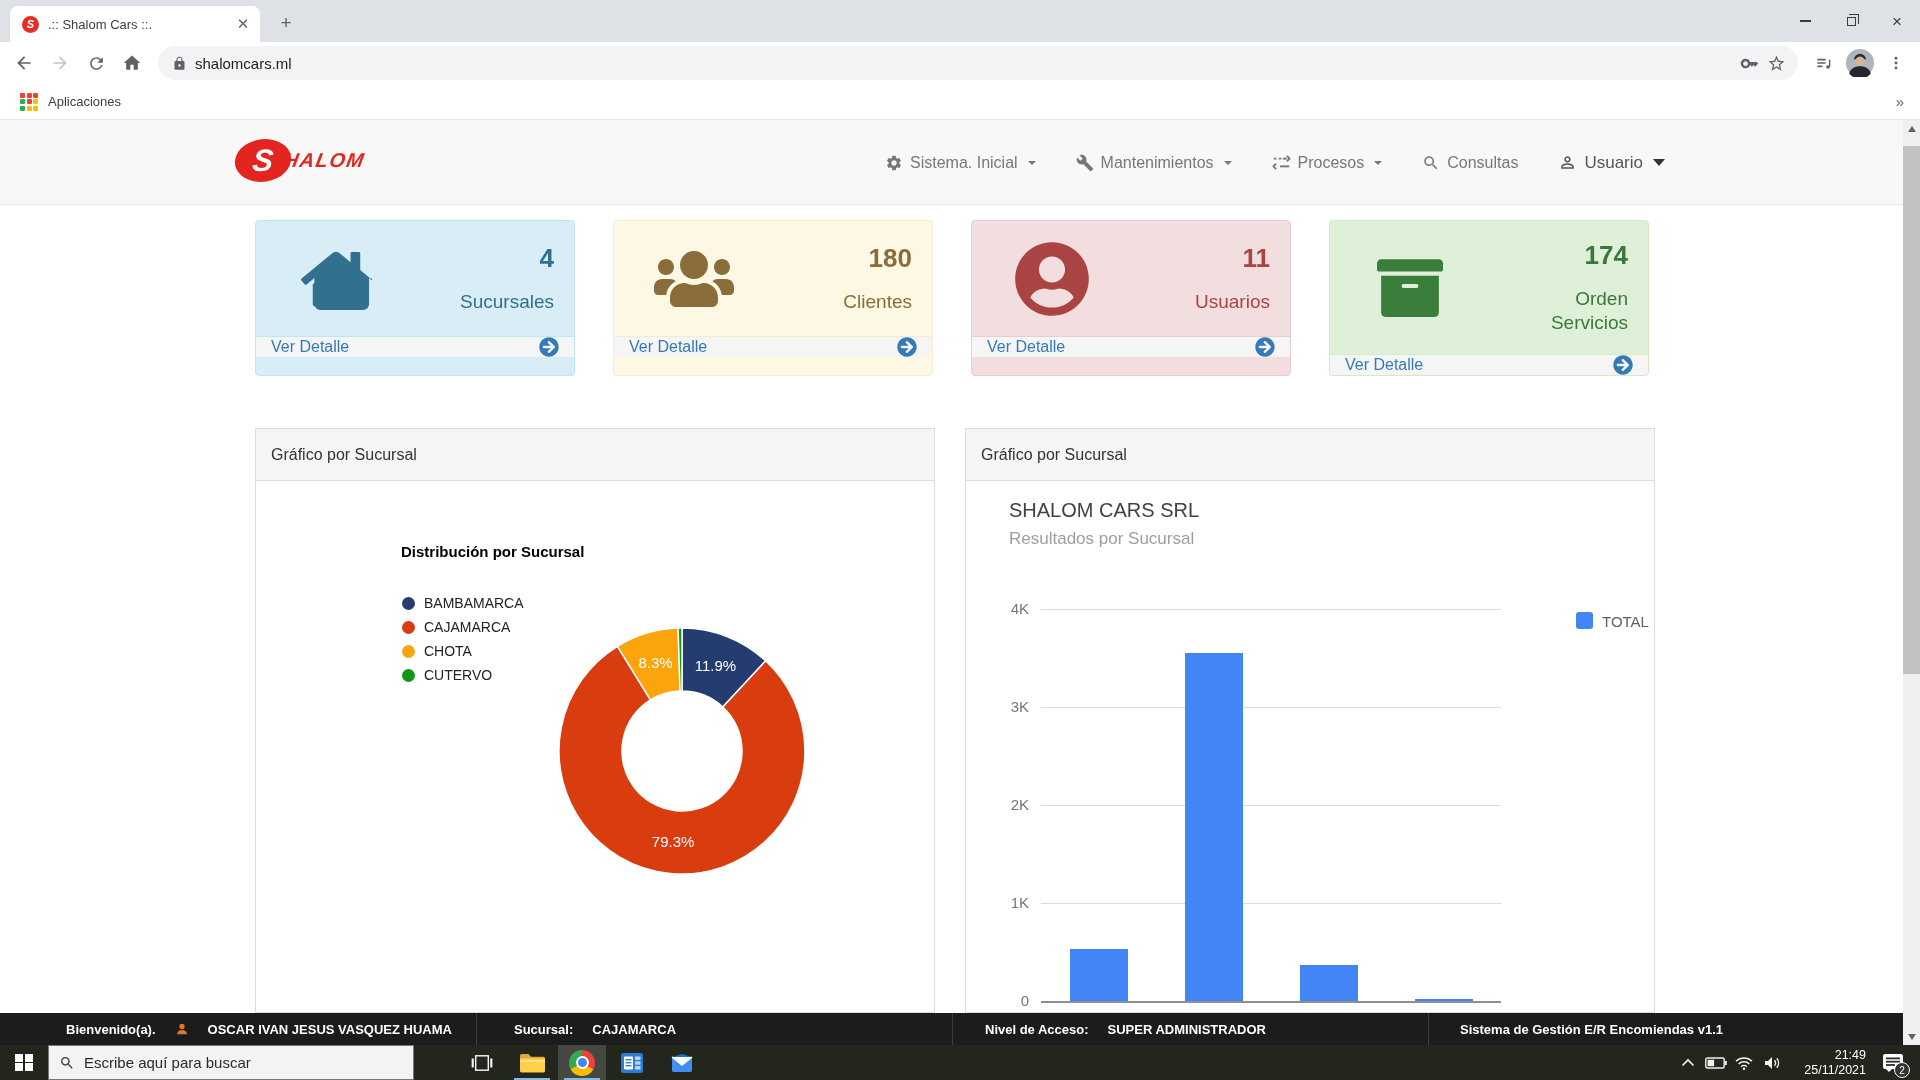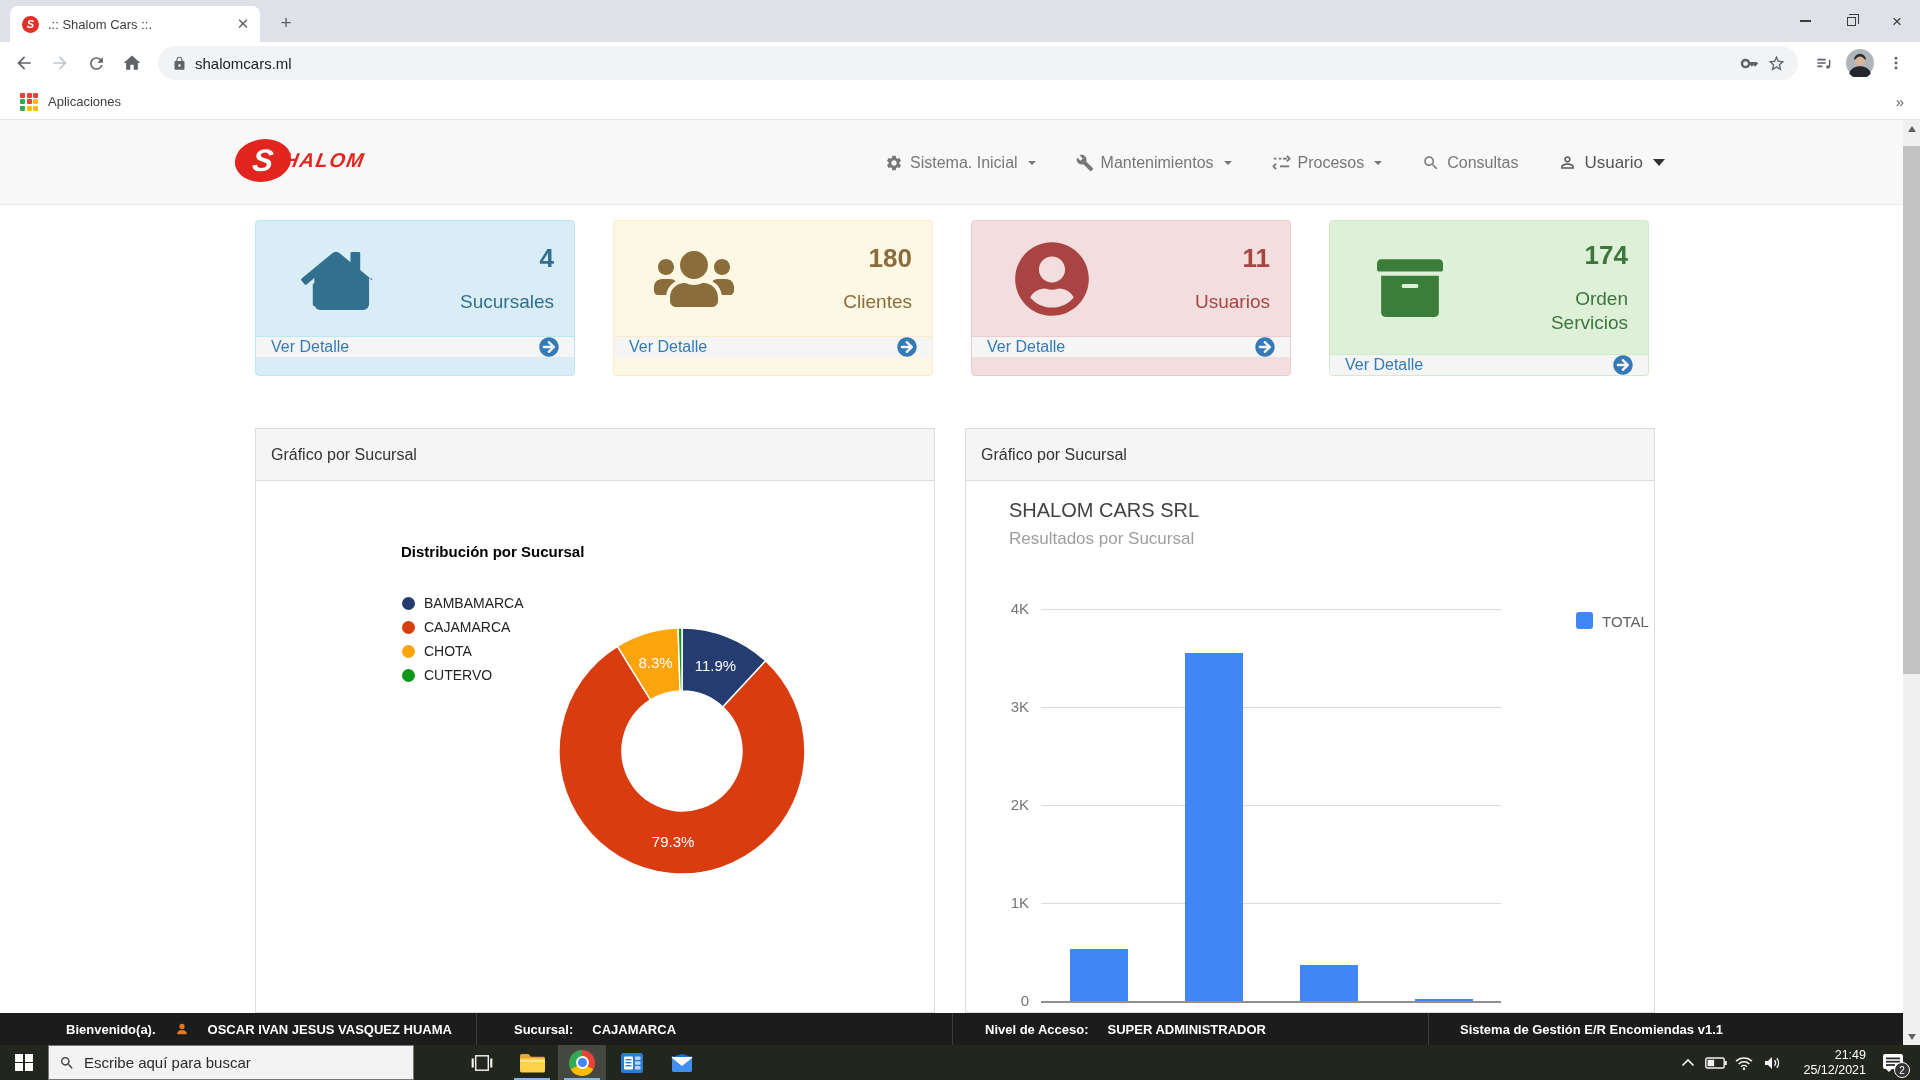--- a/index.html
+++ b/index.html
@@ -529,21 +529,21 @@
           </svg>
       </div>
       <div class="trayicon">
         <svg width="17" height="14" viewBox="0 0 17 14">
             <path d="M1 5h3l4-4v12l-4-4H1z" fill="#f2f2f2"></path>
             <path d="M10.5 4.2a4.5 4.5 0 0 1 0 5.6M12.8 2.2a7.6 7.6 0 0 1 0 9.6" fill="none" stroke="#f2f2f2" stroke-width="1.4"></path>
           </svg>
       </div>
       <div class="tb-clock">
         <div>21:49</div>
-        <div>25/12/2021</div>
+        <div>25/11/2021</div>
       </div>
       <div class="tb-action">
         <svg width="24" height="20" viewBox="0 0 24 20">
             <rect x="2" y="1" width="20" height="15" rx="2" fill="#fff"></rect>
             <path d="M5 16h6l-3 3z" fill="#fff"></path>
             <rect x="5" y="4.5" width="14" height="1.8" fill="#2e2e2e"></rect>
             <rect x="5" y="7.8" width="14" height="1.8" fill="#2e2e2e"></rect>
             <rect x="5" y="11.1" width="9" height="1.8" fill="#2e2e2e"></rect>
           </svg>
         <span class="badge">2</span>

